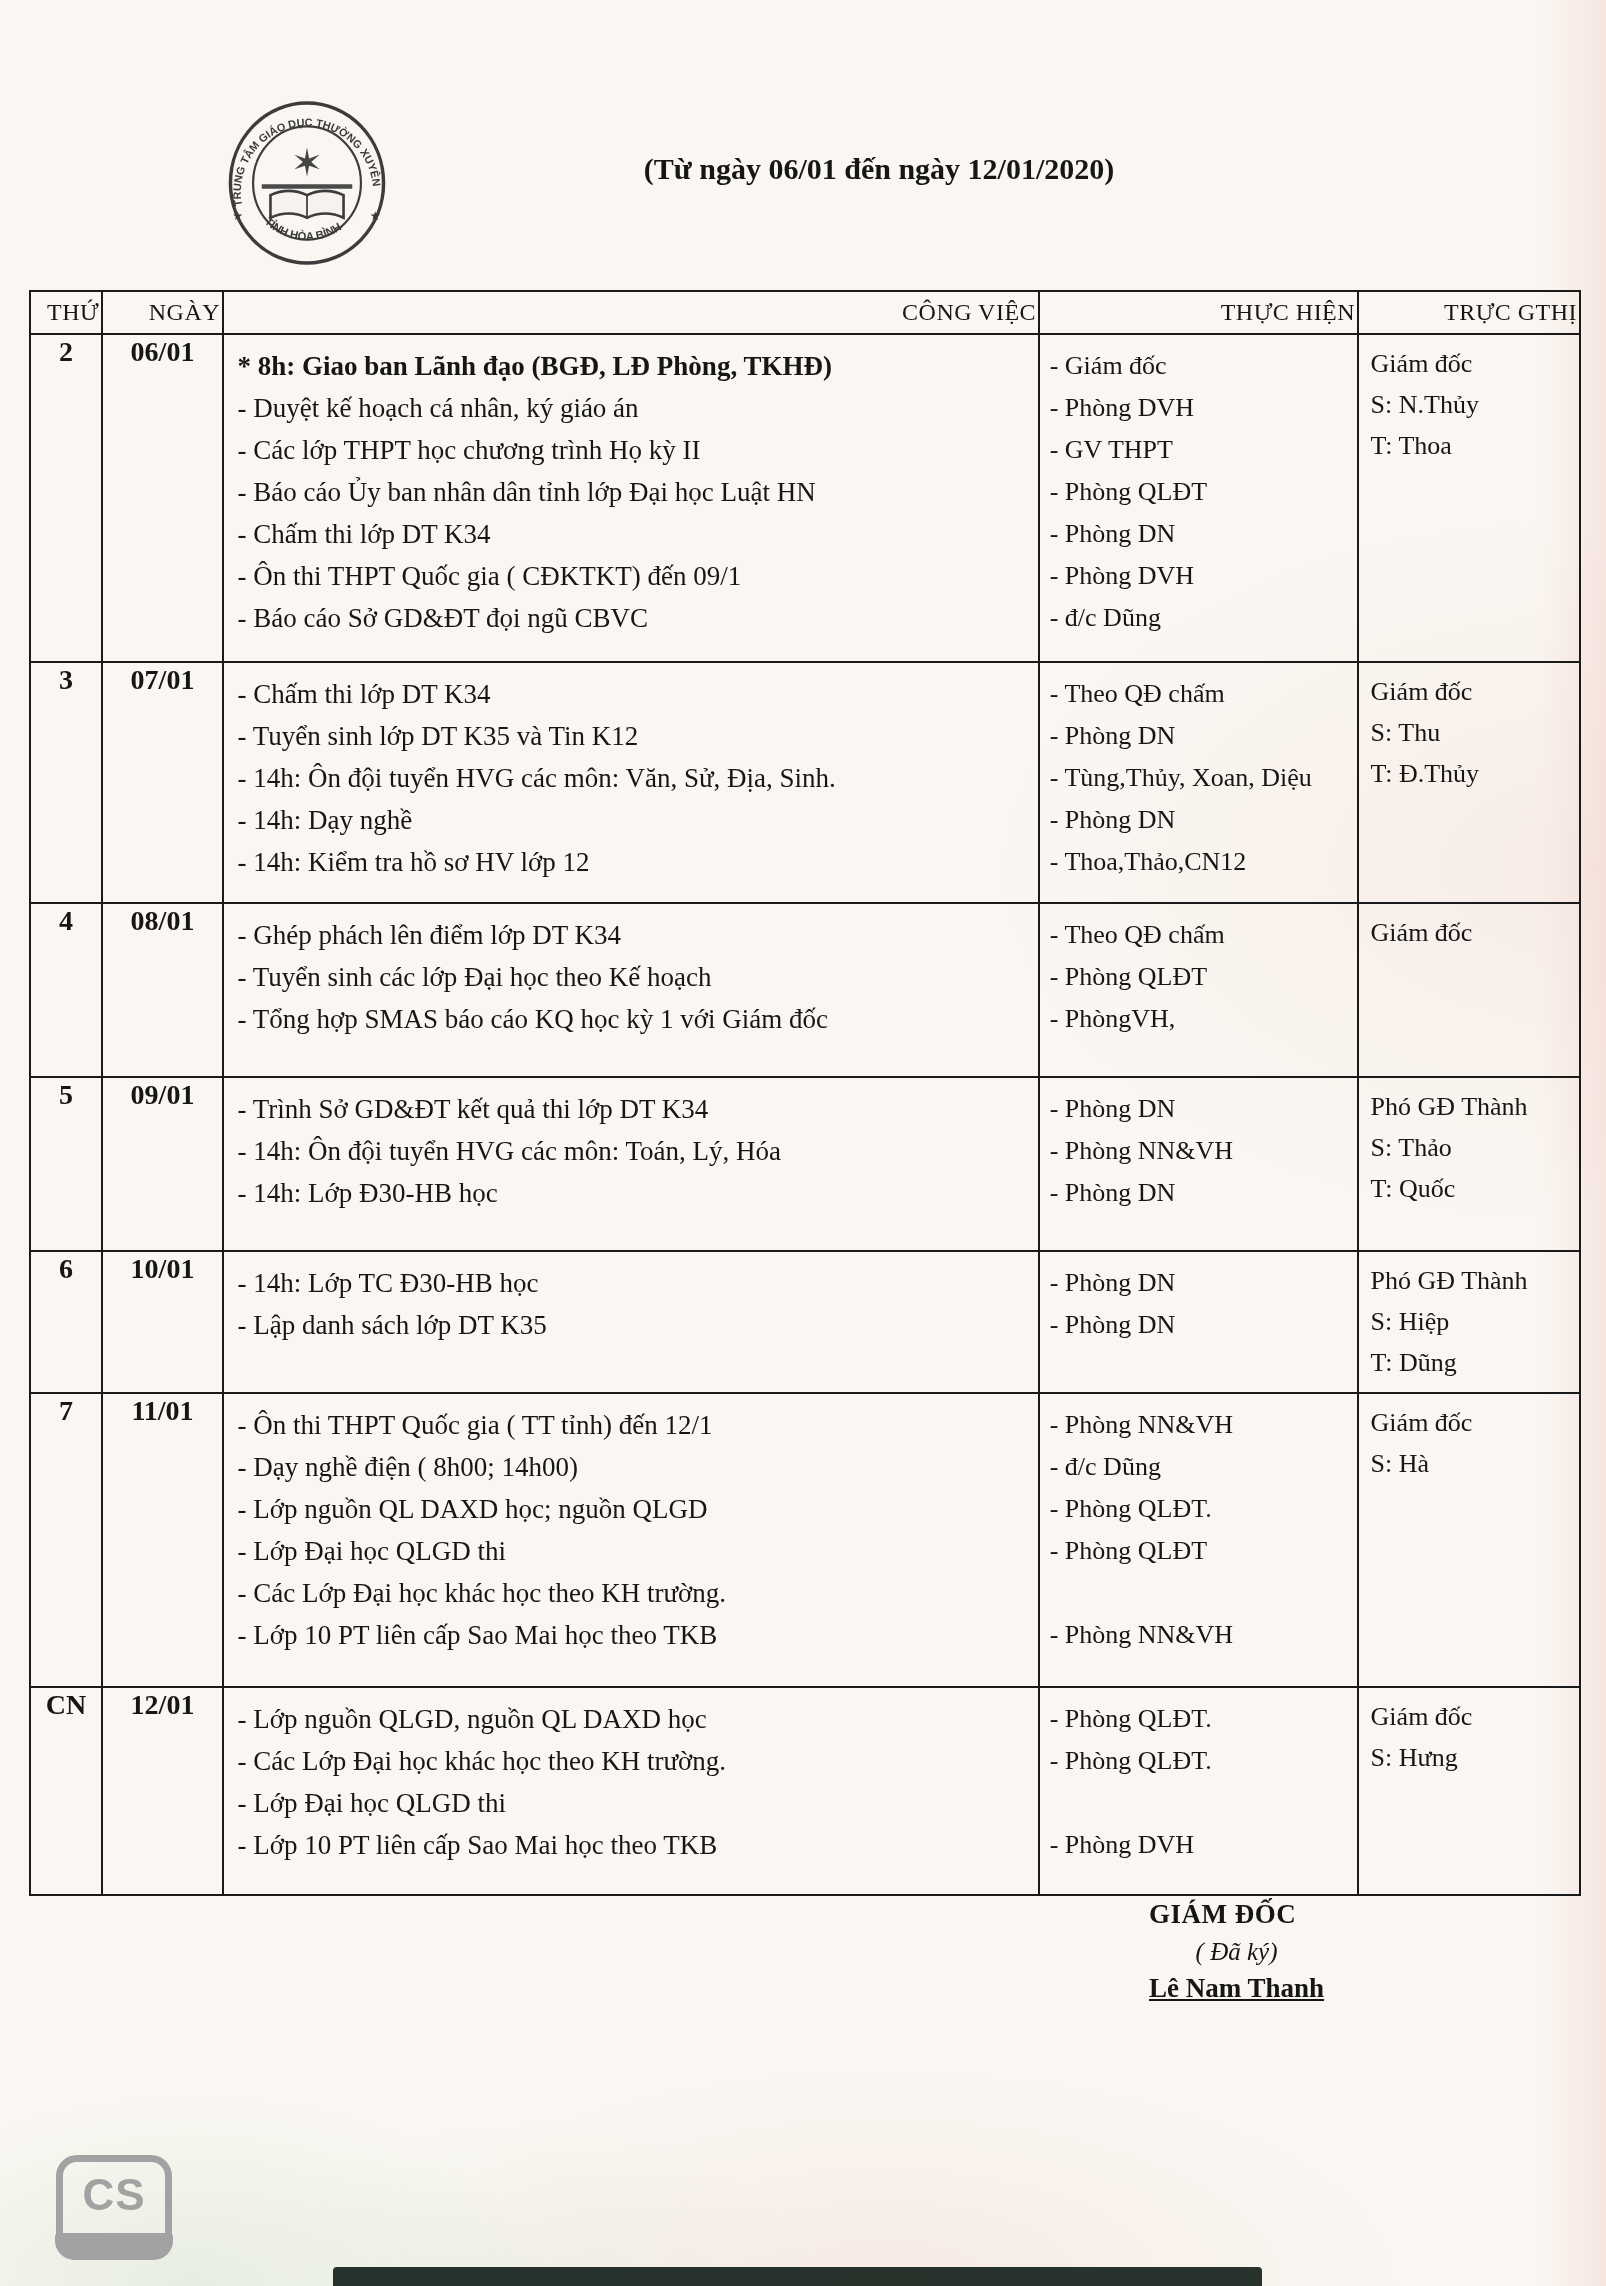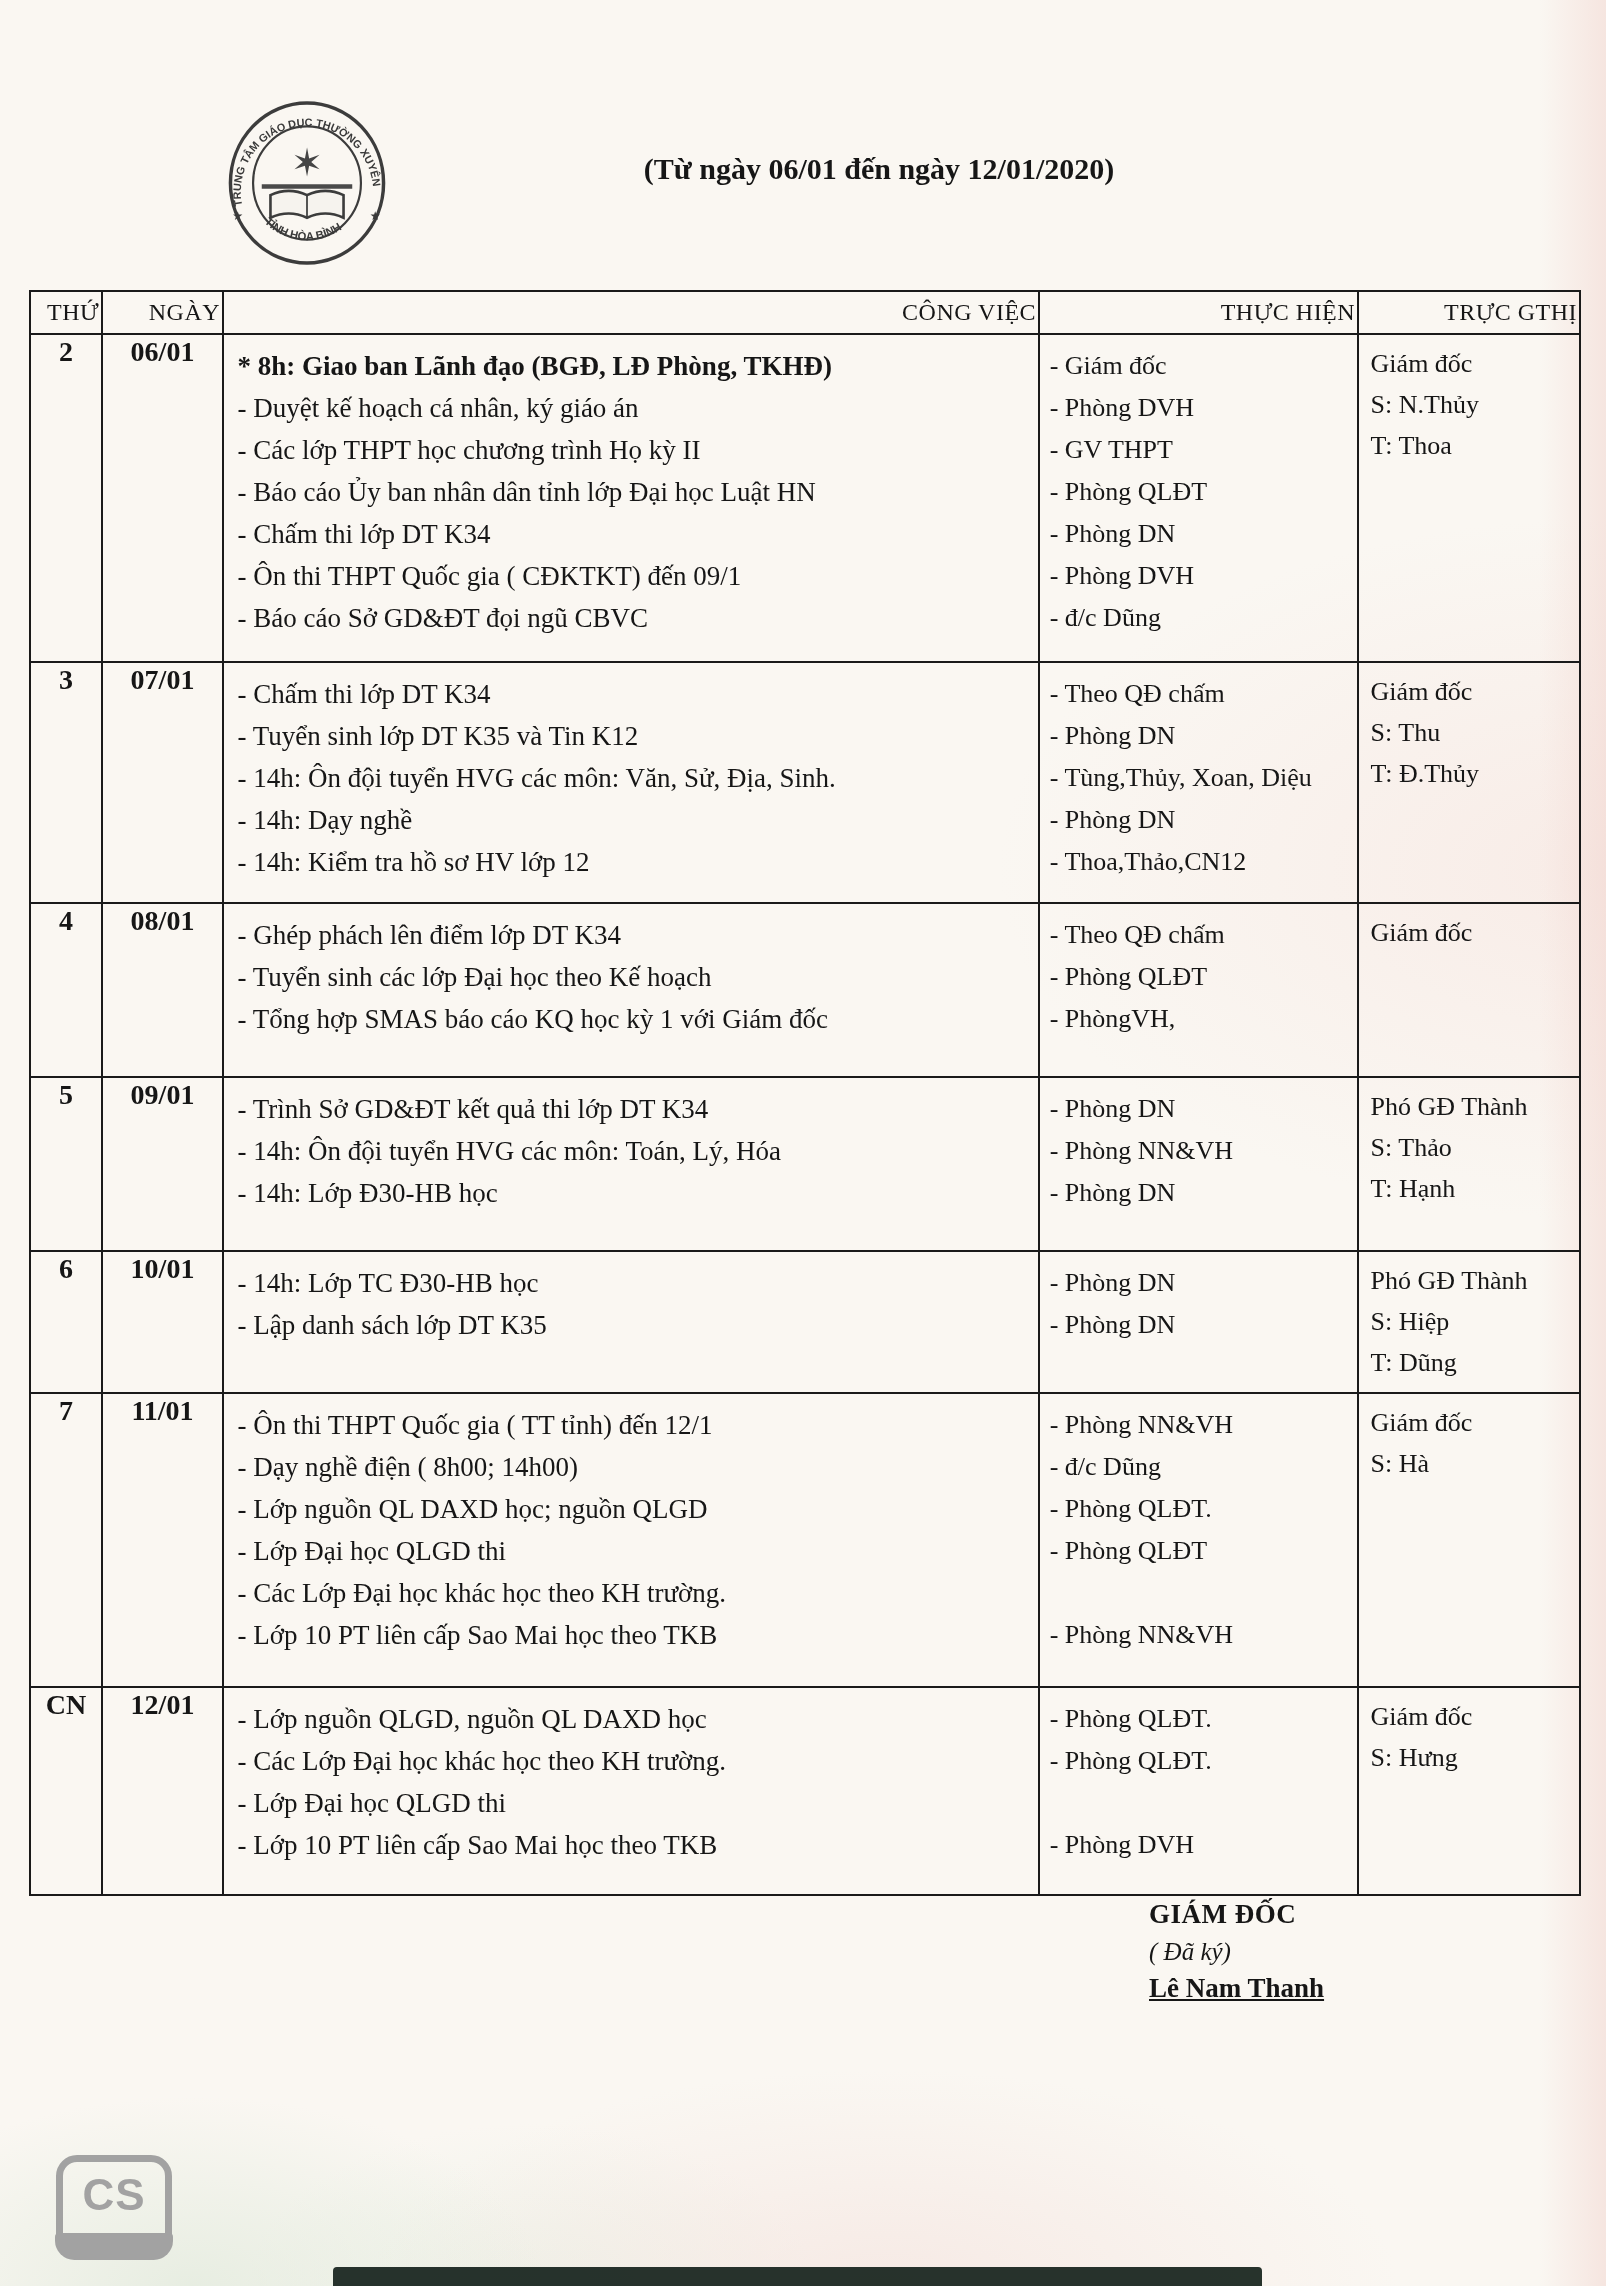--- a/index.html
+++ b/index.html
@@ -44,21 +44,21 @@
   td.c-duty{padding:7.7px 3.9px 9.7px 11.6px;}
   .line{font-size:27px;line-height:42px;white-space:nowrap;}
   .line.b{font-weight:bold;}
   .line.s{font-size:22px;}
   td.c-exec .line{font-size:26px;}
   td.c-duty .line{font-size:26px;line-height:41px;}
 
   
   .signature{position:absolute;left:1149px;top:1896px;line-height:37px;}
   .sig-role{font-size:27px;font-weight:bold;letter-spacing:0.5px;}
-  .sig-note{font-size:25px;font-style:italic;}
+  .sig-note{font-size:25px;font-style:italic;text-align:center;}
   .sig-name{font-size:27px;font-weight:bold;text-decoration:underline;}
 
   
   .cs-badge{
     position:absolute;left:56px;top:2155px;width:116px;height:104px;
     border:7.7px solid #a2a2a2;border-radius:21px;box-sizing:border-box;
   }
   .cs-letters{
     font-family:"Liberation Sans","DejaVu Sans",sans-serif;
     font-weight:bold;font-size:44px;color:#a2a2a2;text-align:center;
@@ -205,21 +205,21 @@
             <div class="line">- 14h: Lớp Đ30-HB học</div>
           </td>
           <td class="c-exec">
             <div class="line">- Phòng DN</div>
             <div class="line">- Phòng NN&amp;VH</div>
             <div class="line">- Phòng DN</div>
           </td>
           <td class="c-duty">
             <div class="line">Phó GĐ Thành</div>
             <div class="line">S: Thảo</div>
-            <div class="line">T: Hạnh</div>
+            <div class="line">T: Quốc</div>
           </td>
         </tr>
         <tr style="height: 126px;">
           <td class="c-thu">6</td>
           <td class="c-ngay">10/01</td>
           <td class="c-tasks">
             <div class="line">- 14h: Lớp TC Đ30-HB học</div>
             <div class="line">- Lập danh sách lớp DT K35</div>
           </td>
           <td class="c-exec">

